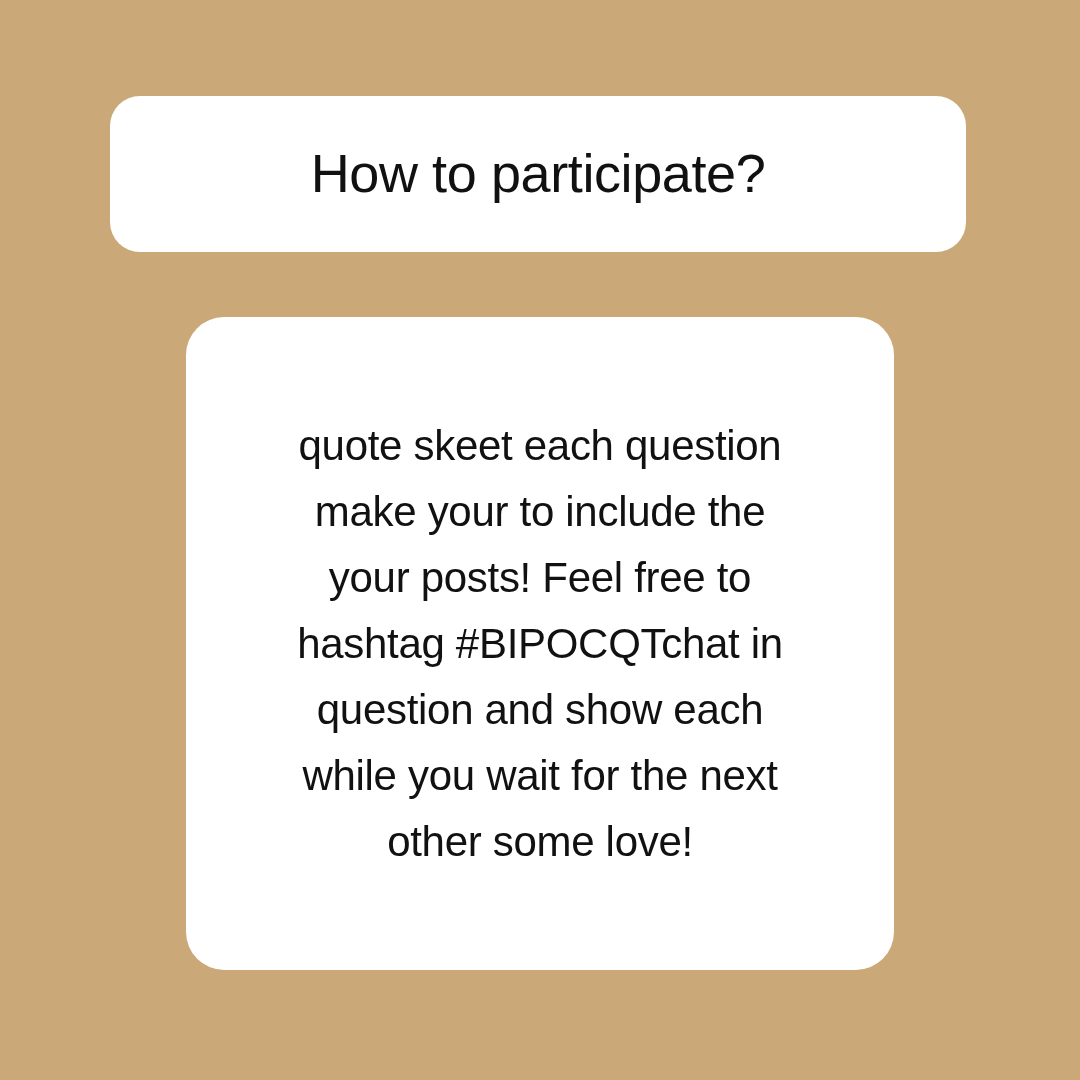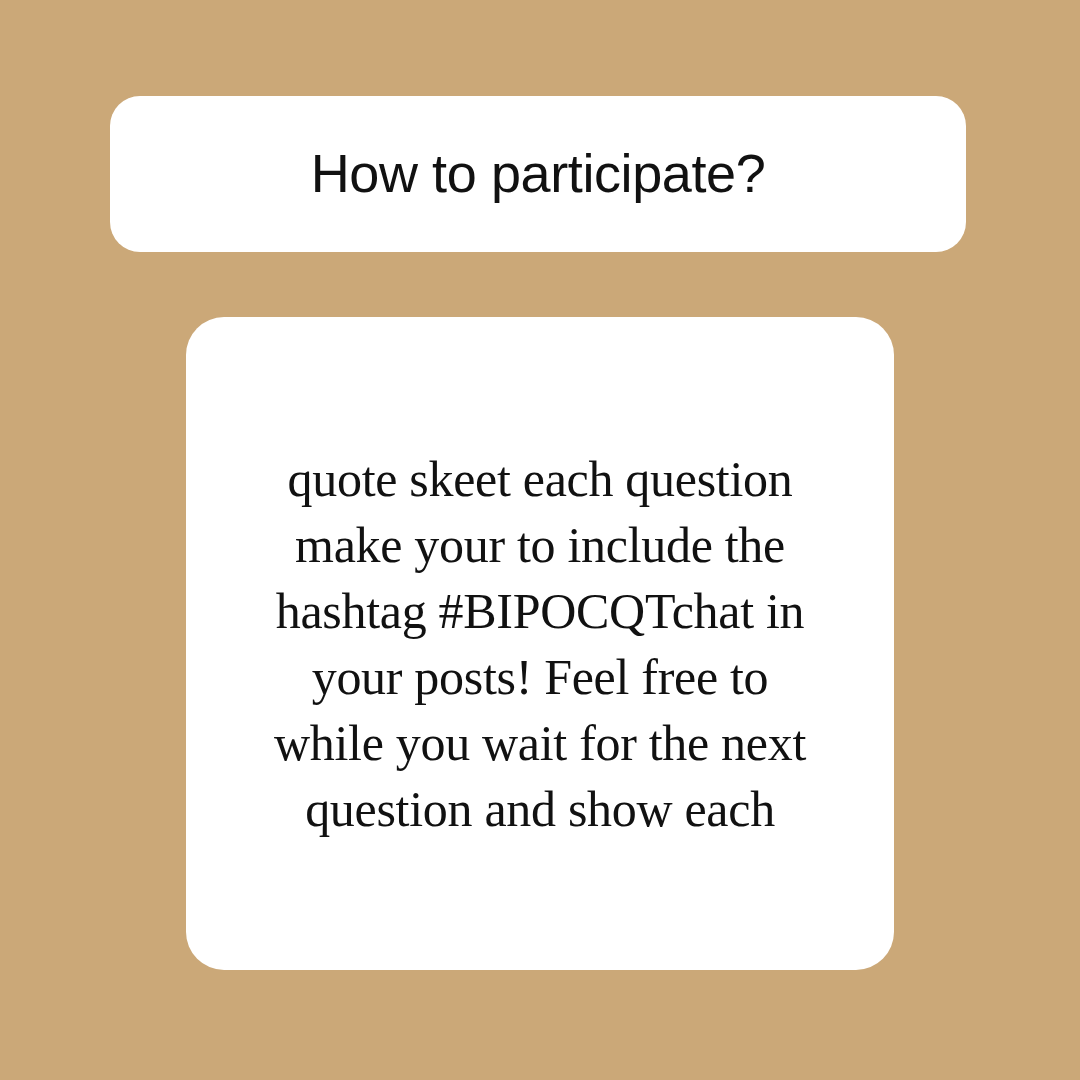--- a/index.html
+++ b/index.html
@@ -57,48 +57,48 @@
     background: #ffffff;
     border-radius: 38px;
     display: flex;
     align-items: center;
     justify-content: center;
     box-sizing: border-box;
     padding: 26px 34px;
   }
 
   .body-text {
-    font-size: 50px;
+    font-size: 42px;
     font-weight: 400;
     color: #111111;
     line-height: 66px;
     text-align: center;
     letter-spacing: -0.3px;
     width: 100%;
-    font-family: Liberation Serif, serif;
   }
 
   .body-line {
     display: block;
     white-space: nowrap;
   }
 </style>
 </head>
 <body>
 
 <div id="slide" style="background: rgb(203, 168, 120);">
 
   <div class="title-card" style="background: rgb(255, 255, 255);">
     <div class="title-text" style="color: rgb(17, 17, 17);">How to participate?</div>
   </div>
 
   <div class="body-card" style="background: rgb(255, 255, 255);">
     <div class="body-text" style="color: rgb(17, 17, 17);">
       <span class="body-line">quote skeet each question</span>
       <span class="body-line">make your to include the</span>
+      <span class="body-line">your posts! Feel free to</span>
       <span class="body-line">hashtag #BIPOCQTchat in</span>
-      <span class="body-line">your posts! Feel free to</span>
+      <span class="body-line">question and show each</span>
       <span class="body-line">while you wait for the next</span>
-      <span class="body-line">question and show each</span>
+      <span class="body-line">other some love!</span>
     </div>
   </div>
 
 </div>
 
 </body></html>

